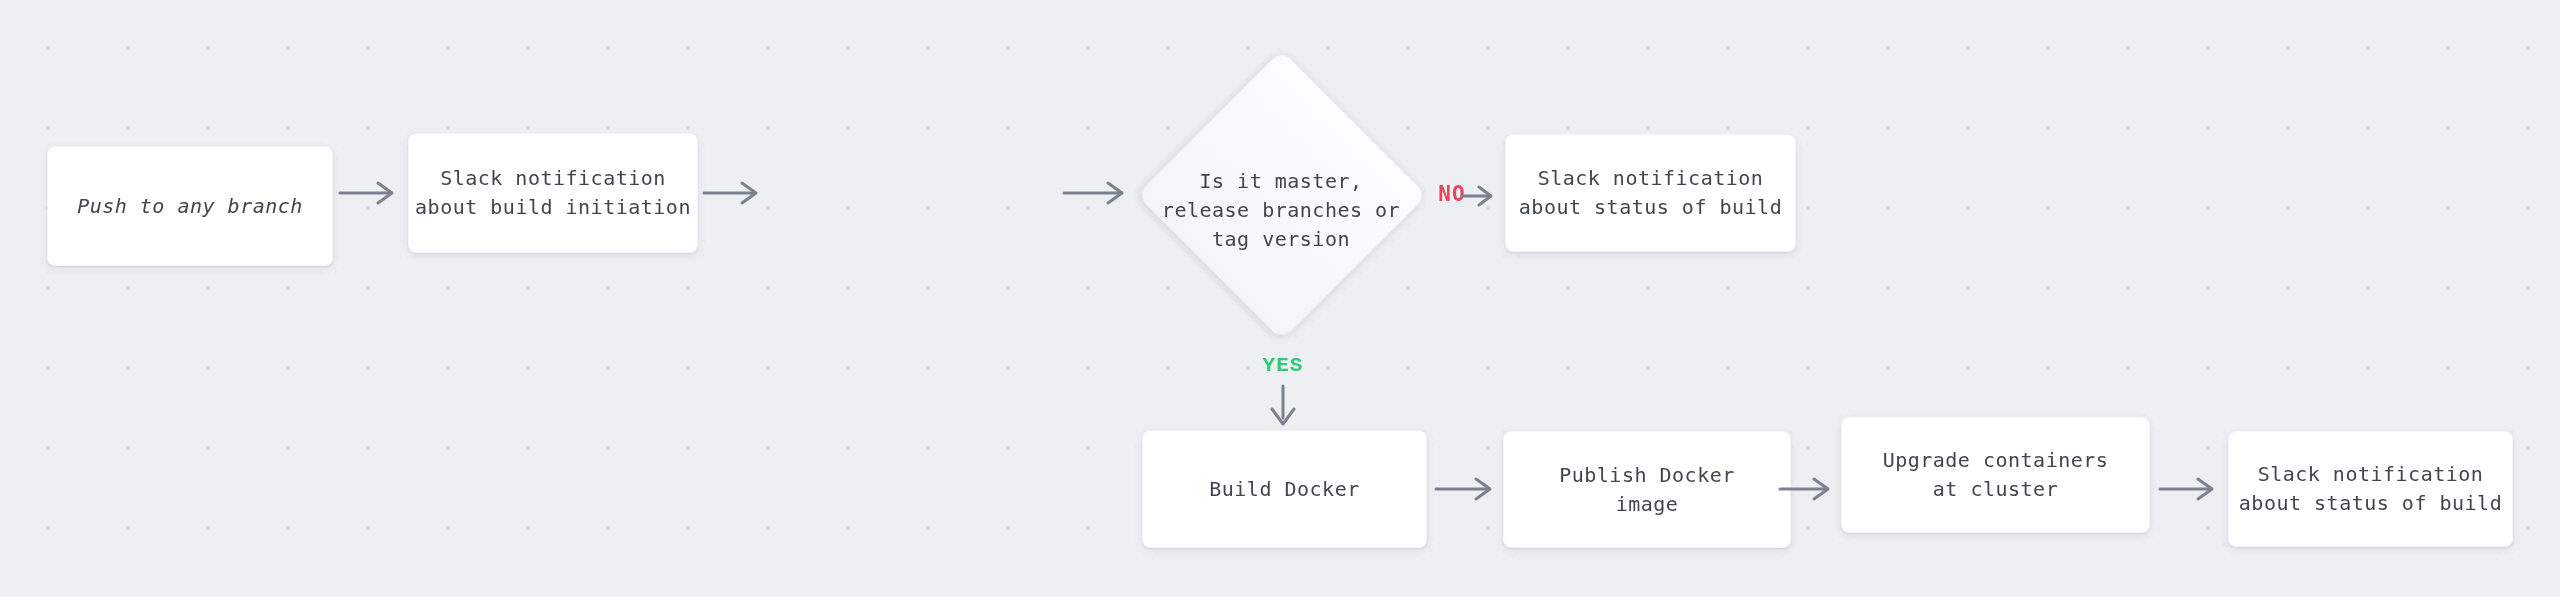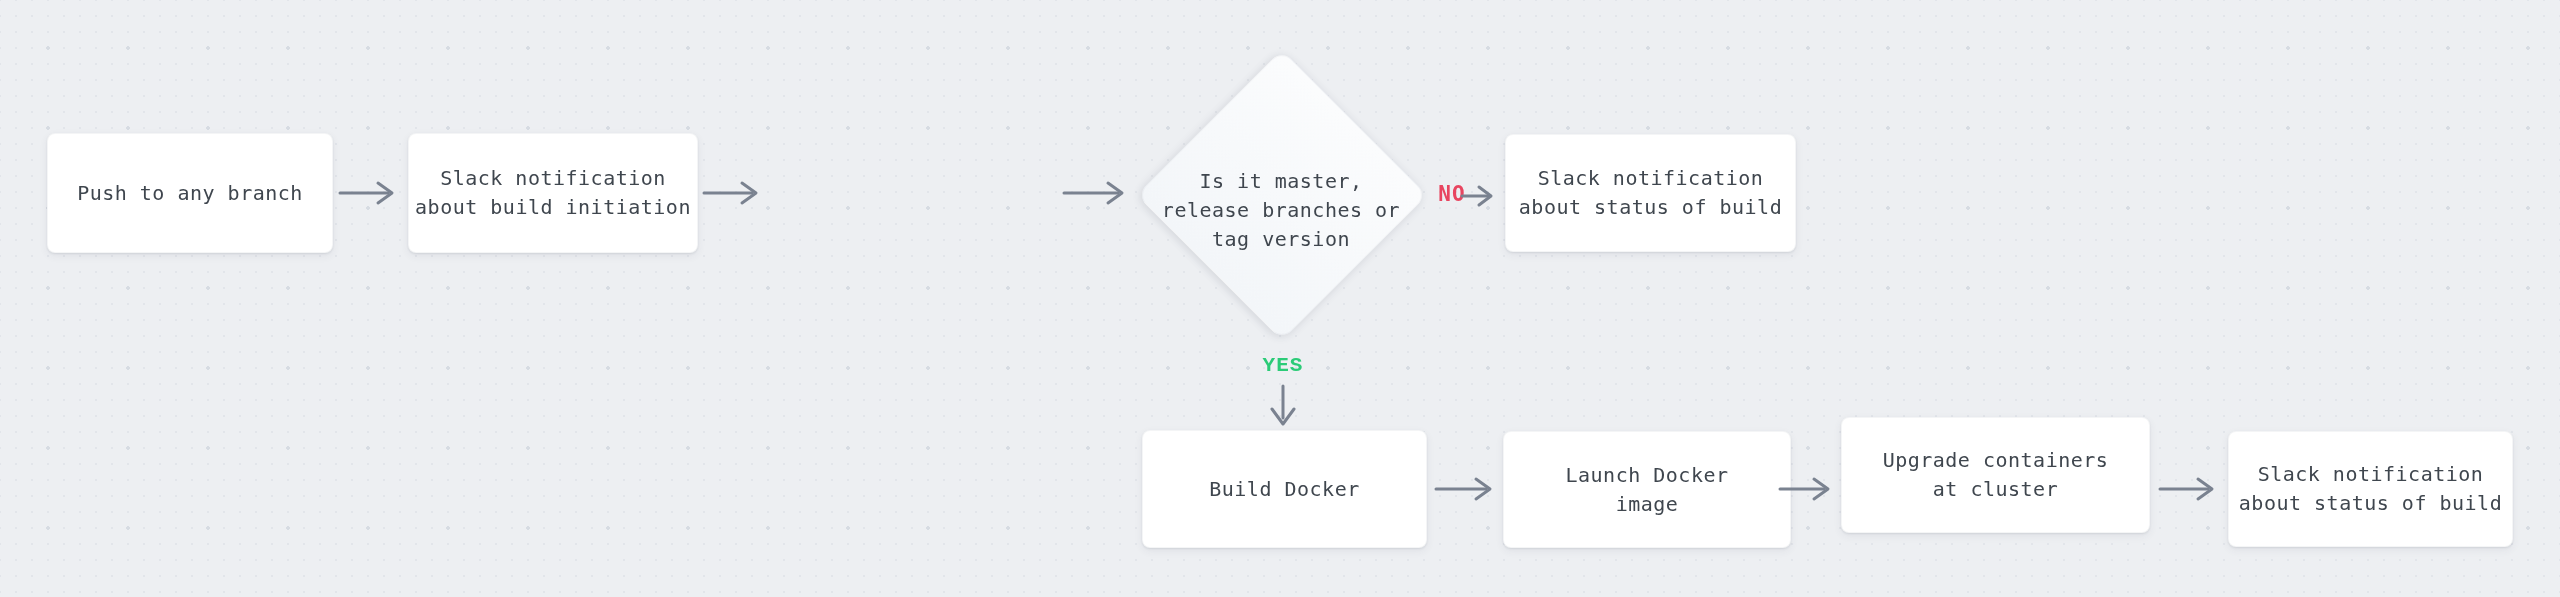--- a/index.html
+++ b/index.html
@@ -77,21 +77,21 @@
     fill: none;
     stroke-linecap: round;
     stroke-linejoin: round;
   }
 </style>
 </head>
 <body>
 
 <div class="canvas">
 
-  <div class="node" style="left:47px; top:133px; width:286px; height:120px;">
+  <div class="node" style="left:47px; top:146px; width:286px; height:120px;font-style:italic;">
     <span class="node-label">Push to any branch</span>
   </div>
 
   <div class="node" style="left:408px; top:133px; width:290px; height:120px;">
     <span class="node-label">Slack notification
 about build initiation</span>
   </div>
 
 
   <div class="node" style="left:1505px; top:134px; width:291px; height:118px;">
@@ -107,21 +107,21 @@
   </div>
 
   <div class="branch-label no">NO</div>
   <div class="branch-label yes">YES</div>
 
   <div class="node" style="left:1142px; top:430px; width:285px; height:118px;">
     <span class="node-label">Build Docker</span>
   </div>
 
   <div class="node" style="left:1503px; top:431px; width:288px; height:117px;">
-    <span class="node-label">Launch Docker
+    <span class="node-label">Publish Docker
 image</span>
   </div>
 
   <div class="node" style="left:1841px; top:417px; width:309px; height:116px;">
     <span class="node-label">Upgrade containers
 at cluster</span>
   </div>
 
   <div class="node" style="left:2228px; top:431px; width:285px; height:116px;">
     <span class="node-label">Slack notification

